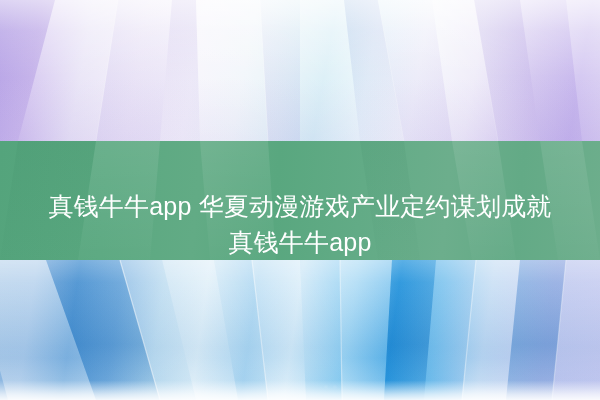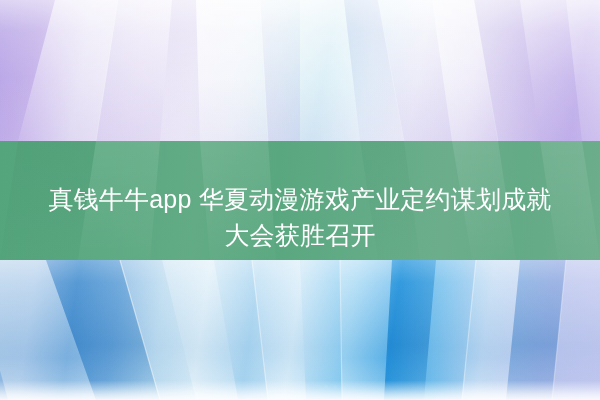--- a/index.html
+++ b/index.html
@@ -122,31 +122,30 @@
   
   #headline {
     position: absolute;
     left: 0;
     top: 141px;
     width: 600px;
     height: 119px;
     display: flex;
     flex-direction: column;
     align-items: center;
-    justify-content: flex-start;
+    justify-content: flex-end;
     text-align: center;
     color: #ffffff;
     font-size: 25px;
     line-height: 36px;
     letter-spacing: 0.2px;
     font-weight: 400;
     padding: 0 16px;
     box-sizing: border-box;
     text-rendering: optimizeLegibility;
-    margin-top: 40px;
   }
   #headline .line { white-space: nowrap; }
 
   
   #watermark {
     position: absolute;
     left: 296px;
     top: 378px;
     width: 70px;
     height: 16px;
@@ -222,21 +221,21 @@
       <polygon points="96,0 160,0 150,119 78,119" fill="url(#gw)"></polygon>
       <polygon points="200,0 268,0 276,119 210,119" fill="url(#gw)"></polygon>
       <polygon points="360,0 404,0 420,119 378,119" fill="url(#gd)"></polygon>
       <polygon points="452,0 498,0 516,119 472,119" fill="url(#gw)"></polygon>
       <polygon points="540,0 582,0 600,119 558,119" fill="url(#gw)"></polygon>
     </svg>
   </div>
 
   <div id="headline">
     <div class="line">真钱牛牛app 华夏动漫游戏产业定约谋划成就</div>
-    <div class="line">大会获胜召开</div>
+    <div class="line">真钱牛牛app</div>
   </div>
 
   <div id="bottom-region">
     <div id="bottom-base"></div>
 
     <svg class="facets" viewBox="0 0 600 140" preserveAspectRatio="none">
       <defs>
         <linearGradient id="bl" x1="0" y1="0" x2="0" y2="1">
           <stop offset="0%" stop-color="#ffffff" stop-opacity="0.50"></stop>
           <stop offset="70%" stop-color="#ffffff" stop-opacity="0.22"></stop>

